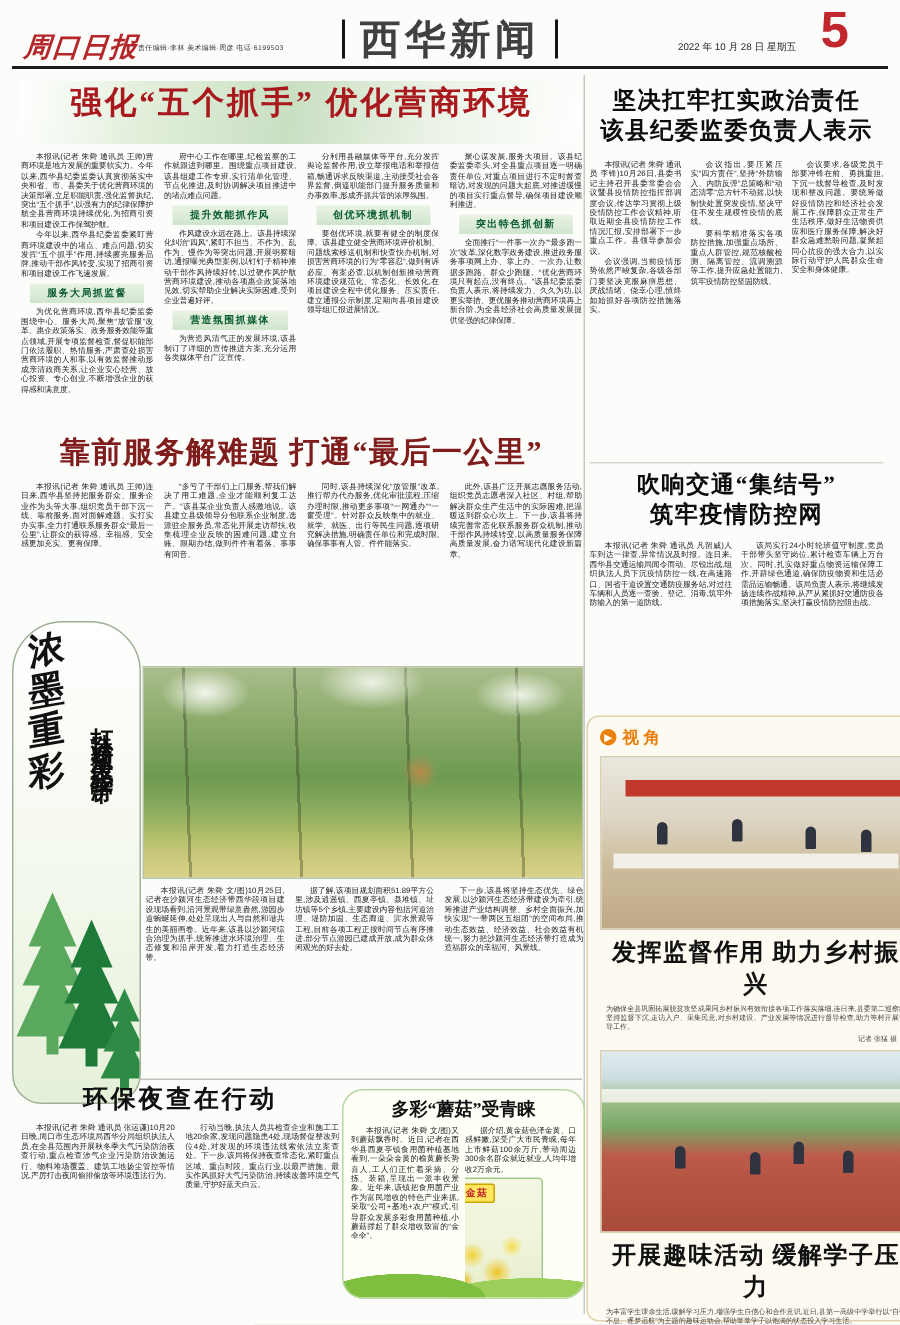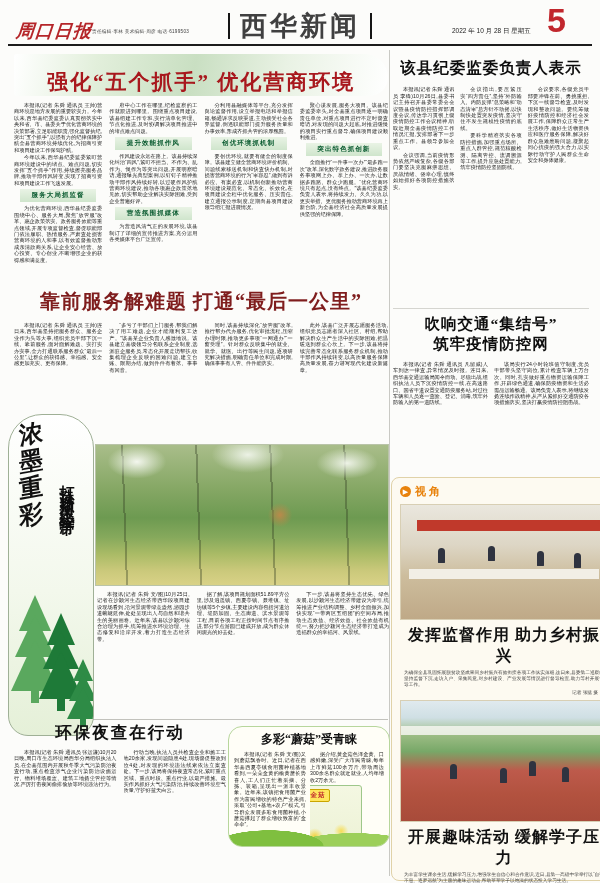--- a/index.html
+++ b/index.html
@@ -16,21 +16,21 @@
   .page-num{position:absolute;left:547px;top:1px;font-size:34px;font-weight:900;color:#c1272d;}
   .header-rule{position:absolute;left:8px;top:44px;width:584px;height:2px;background:#1c1c1c;}
   
   .bodyp{font-size:5.2px;line-height:6.4px;text-align:justify;color:#222;margin:0 0 1px 0;text-indent:10px;}
   .subhead{background:linear-gradient(#e9f3e5,#cfe5cc);color:#0b5c31;font-weight:bold;font-size:6.6px;
            text-align:center;padding:2px 0;margin:3px 6px;letter-spacing:1px;}
   .cols{display:flex;gap:7px;overflow:hidden;}
   .col{flex:1;overflow:hidden;}
   
   #article1{position:absolute;left:14px;top:54px;width:374px;}
-  .banner{height:42px;display:flex;align-items:flex-end;justify-content:center;
+  .banner{height:42px;display:flex;align-items:flex-start;justify-content:center;
           background:linear-gradient(100deg,#ffffff 0%,#e2efdb 22%,#c9dfc2 48%,#e9f2e4 72%,#ffffff 100%);
           border-radius:6px 50px 40px 6px;}
   .h-main{font-size:21px;font-weight:900;color:#a8181d;letter-spacing:2px;font-family:"Liberation Serif",serif;}
   #a1cols{margin-top:6px;height:204px;}
   
   #article2{position:absolute;left:393px;top:58px;width:196px;}
   .h-sub2{font-size:15.5px;font-weight:900;text-align:center;line-height:1.32;color:#0d0d0d;
           letter-spacing:1px;font-family:"Liberation Serif",serif;}
   #a2cols{margin-top:8px;height:190px;gap:6px;}
   
@@ -60,21 +60,21 @@
       radial-gradient(ellipse 44px 22px at 86% 13%, rgba(246,249,242,.9), rgba(246,249,242,0) 70%),
       radial-gradient(circle 17px at 63% 50%, #b98a4a, rgba(185,138,74,0) 72%),
       repeating-linear-gradient(88deg, rgba(45,55,30,0) 0 30px, rgba(45,55,30,.35) 30px 32px, rgba(45,55,30,0) 32px 74px),
       linear-gradient(180deg,#a9bd8a 0%,#87a866 30%,#6d9a51 52%,#86a95c 66%,#aabb66 78%,#cbc97b 90%,#d9d287 100%);}
   #featcols{position:absolute;left:97px;top:591px;width:292px;height:126px;}
   
   #article5{position:absolute;left:14px;top:722px;width:212px;}
   .h-env{font-size:16.5px;font-weight:900;text-align:center;color:#111;letter-spacing:2px;font-family:"Liberation Serif",serif;}
   #a5cols{margin-top:5px;height:128px;}
   
-  #article6{position:absolute;left:228px;top:726px;width:162px;height:121px;box-sizing:border-box;
+  #article6{position:absolute;left:228px;top:726px;width:162px;height:140px;box-sizing:border-box;
             border:1px solid #b7d69c;border-radius:14px;background:#fffef7;padding:4px 5px;overflow:hidden;}
   .h-mush{font-size:12px;font-weight:900;text-align:center;color:#111;font-family:"Liberation Serif",serif;}
   #a6body{display:flex;gap:4px;margin-top:3px;height:118px;overflow:hidden;}
   #a6body .left{width:72px;overflow:hidden;}
   #a6body .right{flex:1;overflow:hidden;}
   .mushphoto{margin-top:2px;margin-left:-16px;width:66px;height:82px;border:1px solid #9ec78a;border-radius:3px;
     background:
       radial-gradient(circle 12px at 30% 62%, #f2d136, rgba(242,209,54,0) 72%),
       radial-gradient(circle 14px at 55% 76%, #eec52a, rgba(238,197,42,0) 72%),
       radial-gradient(circle 10px at 70% 55%, #f6dd55, rgba(246,221,85,0) 72%),
@@ -150,20 +150,21 @@
       <div class="col">
           <p class="bodyp">聚心谋发展,服务大项目。该县纪委监委牵头,对全县重点项目逐一明确责任单位,对重点项目进行不定时督查暗访,对发现的问题大起底,对推进缓慢的项目实行重点督导,确保项目建设顺利推进。</p>
           <div class="subhead">突出特色抓创新</div>
           <p class="bodyp">全面推行“一件事一次办”“最多跑一次”改革,深化数字政务建设,推进政务服务事项网上办、掌上办、一次办,让数据多跑路、群众少跑腿。“优化营商环境只有起点,没有终点。”该县纪委监委负责人表示,将持续发力、久久为功,以更实举措、更优服务推动营商环境再上新台阶,为全县经济社会高质量发展提供坚强的纪律保障。</p>
         </div>
     </div>
   </div>
 
   <div id="article2">
     <div class="h-sub2">
+      <div>坚决扛牢扛实政治责任</div>
       <div>该县纪委监委负责人表示</div>
     </div>
     <div id="a2cols" class="cols">
       <div class="col">
           <p class="bodyp">本报讯(记者 朱舜 通讯员 李锋)10月26日,县委书记主持召开县委常委会会议暨县疫情防控指挥部调度会议,传达学习贯彻上级疫情防控工作会议精神,听取近期全县疫情防控工作情况汇报,安排部署下一步重点工作。县领导参加会议。</p>
           <p class="bodyp">会议强调,当前疫情形势依然严峻复杂,各级各部门要坚决克服麻痹思想、厌战情绪、侥幸心理,慎终如始抓好各项防控措施落实。</p>
         </div>
       <div class="col">
           <p class="bodyp">会议指出,要压紧压实“四方责任”,坚持“外防输入、内防反弹”总策略和“动态清零”总方针不动摇,以快制快处置突发疫情,坚决守住不发生规模性疫情的底线。</p>
           <p class="bodyp">要科学精准落实各项防控措施,加强重点场所、重点人群管控,规范核酸检测、隔离管控、流调溯源等工作,提升应急处置能力,筑牢疫情防控坚固防线。</p>

